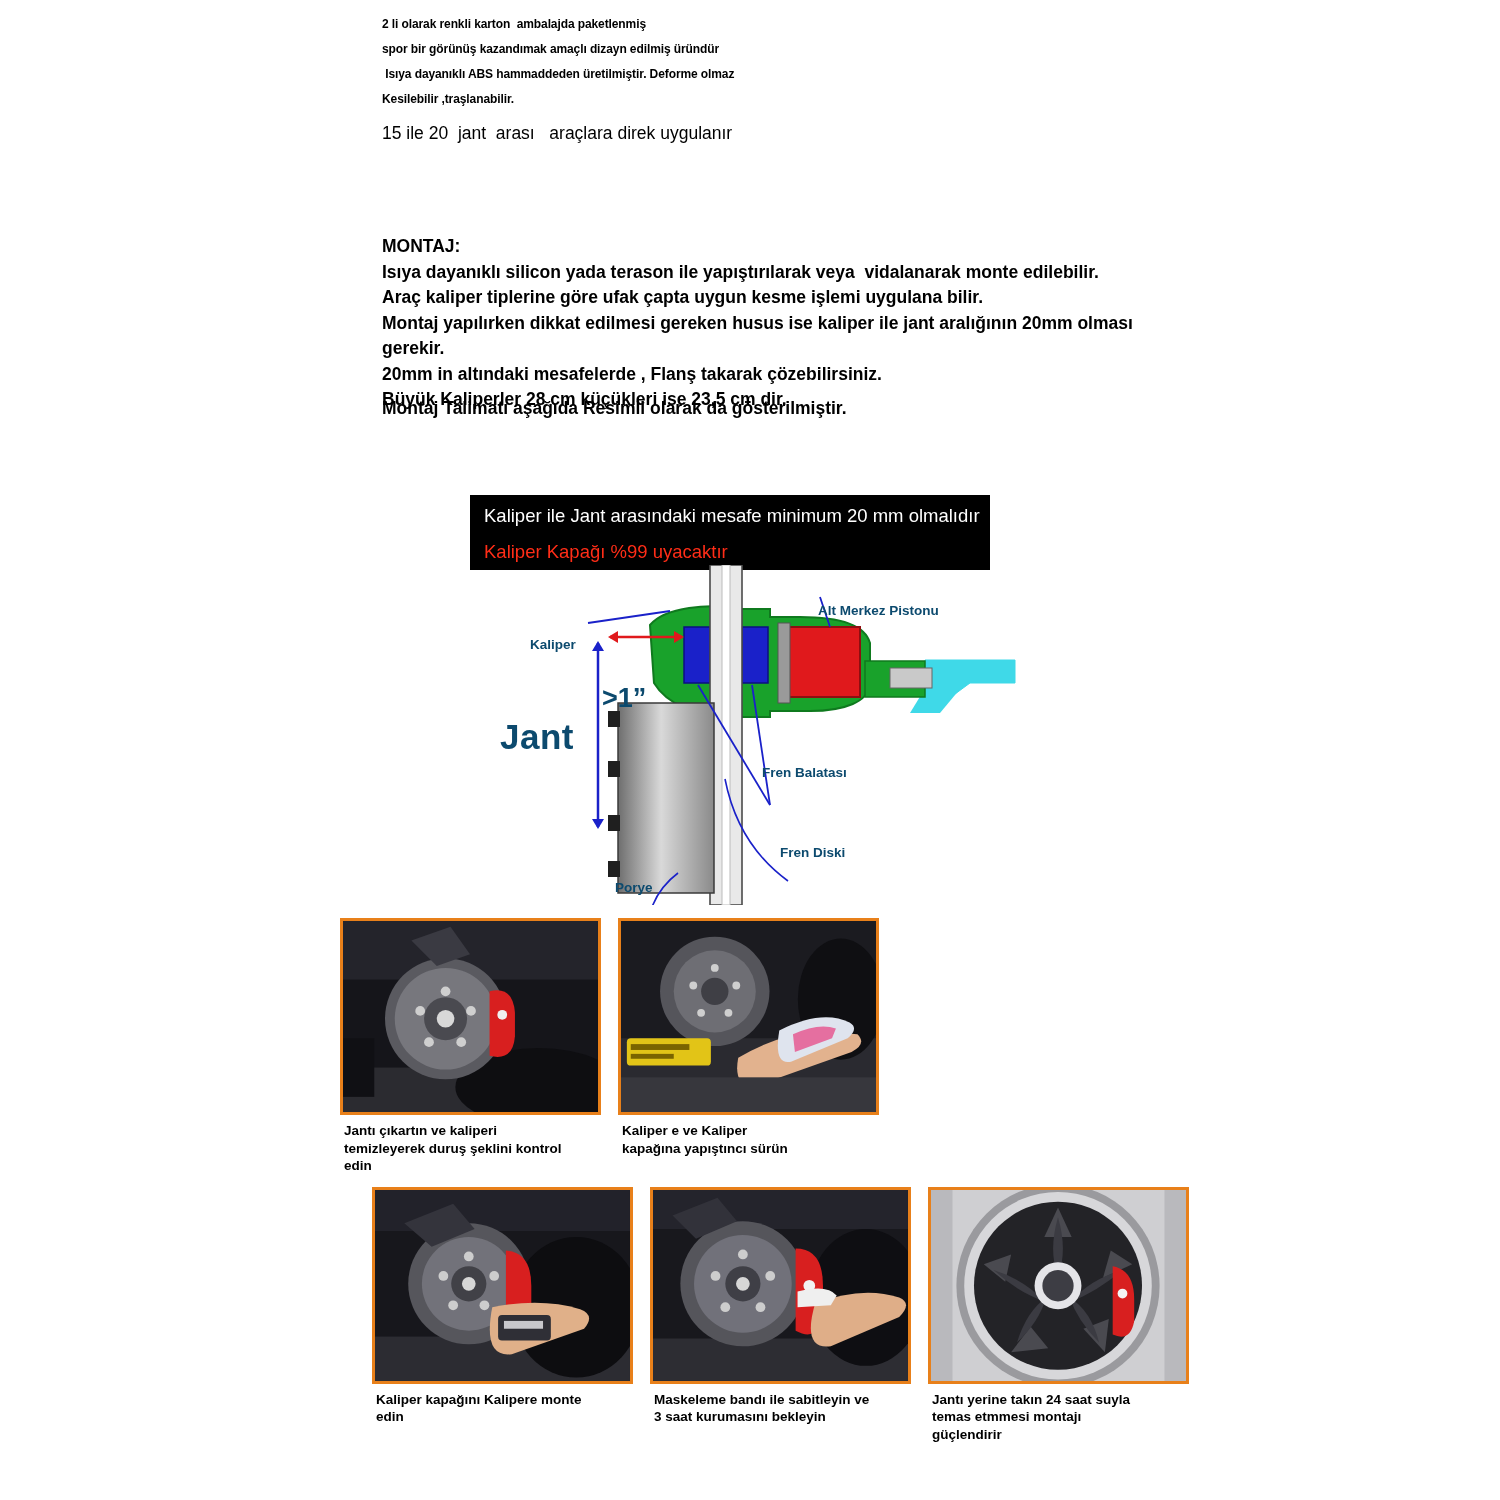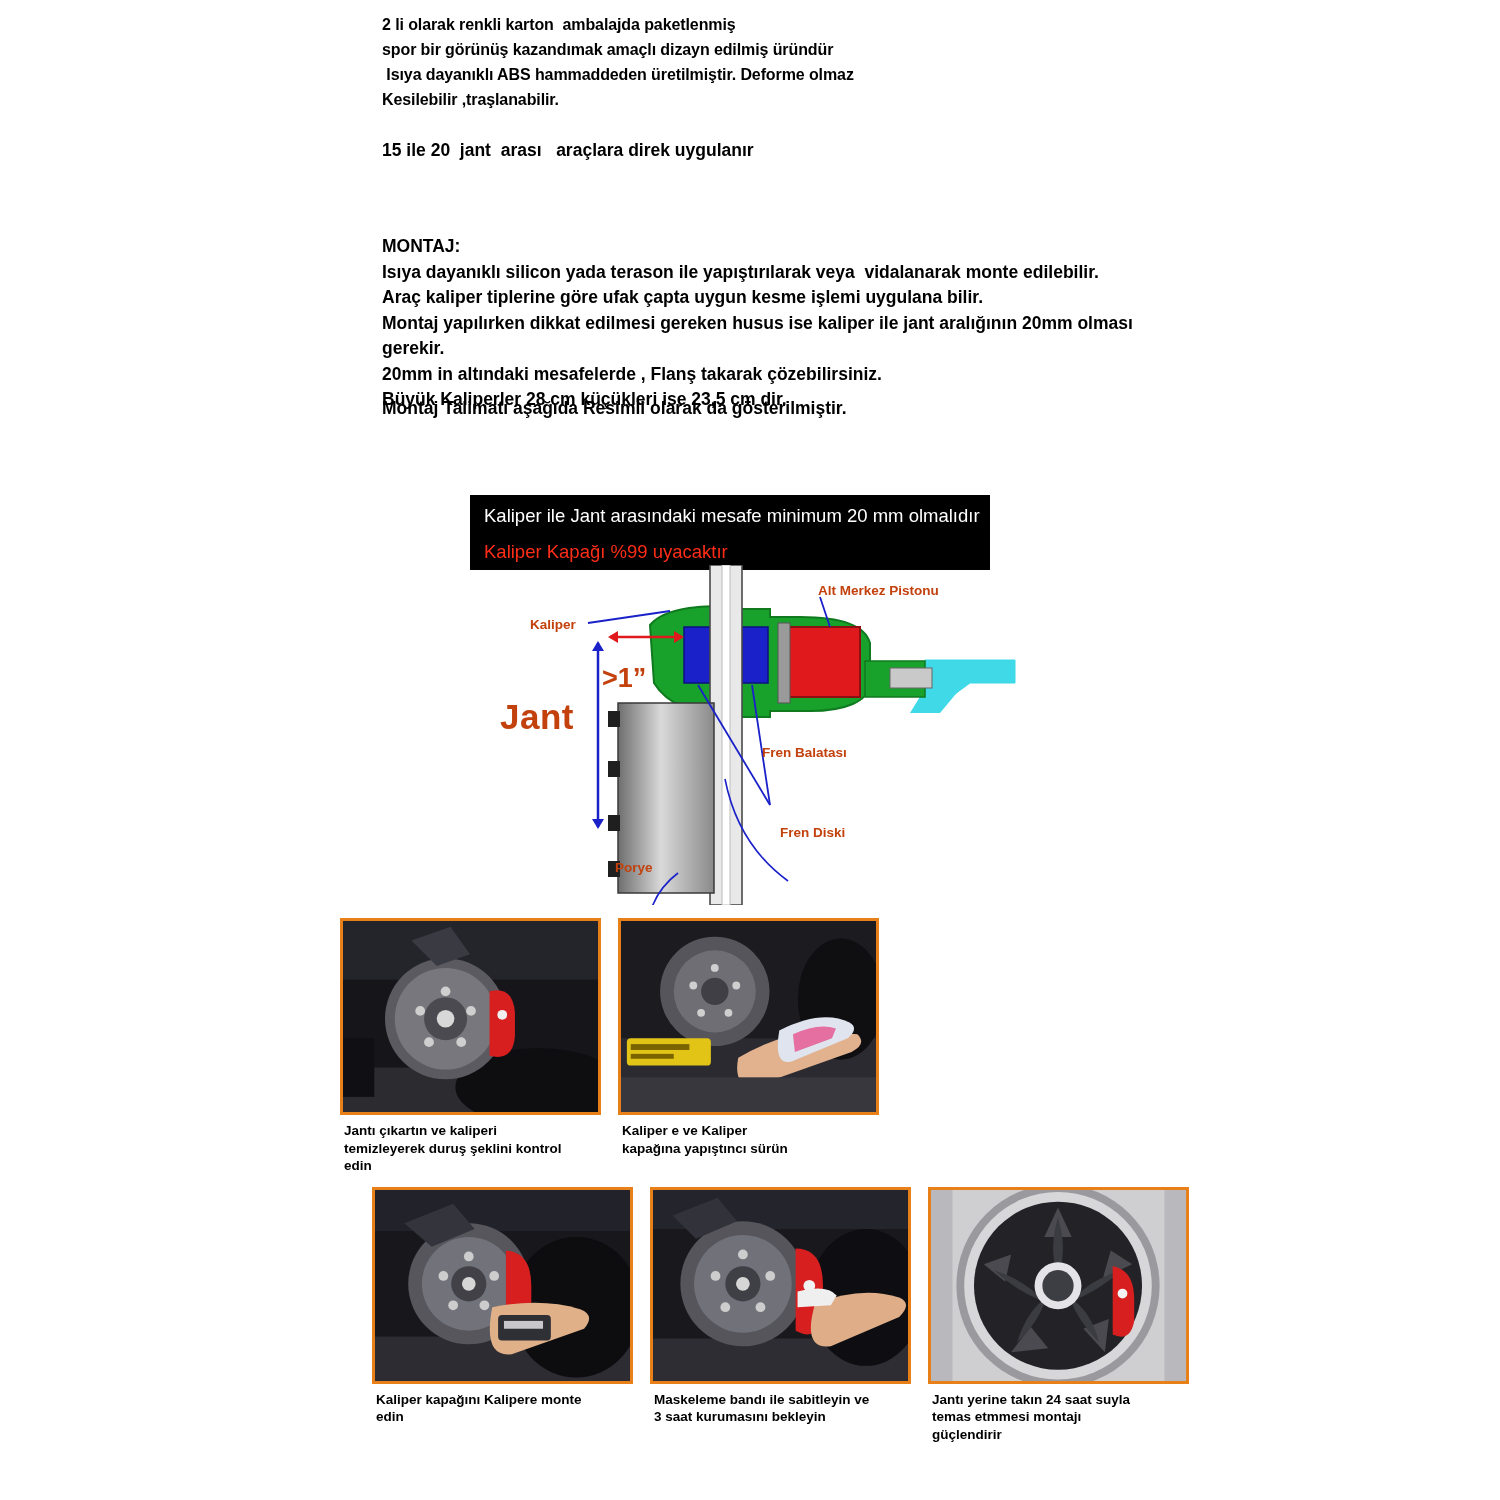--- a/index.html
+++ b/index.html
@@ -20,37 +20,36 @@
     width: 1500px;
     height: 1500px;
   }
 
   
   .intro {
     position: absolute;
     left: 382px;
     top: 12px;
     width: 900px;
-    font-size: 16px;
+    font-size: 12px;
     font-weight: bold;
     line-height: 25px;
     letter-spacing: -0.1px;
   }
   .intro .line { white-space: pre; }
 
   .intro-2 {
     position: absolute;
     left: 382px;
     top: 121px;
     width: 900px;
     font-size: 17.5px;
-    font-weight: bold;
+    font-weight: normal;
     line-height: 25px;
     white-space: pre;
-    margin-top: 17px;
   }
 
   .montaj {
     position: absolute;
     left: 382px;
     top: 234px;
     width: 830px;
     font-size: 17.5px;
     font-weight: bold;
     line-height: 25.5px;
@@ -93,22 +92,23 @@
   .diagram-svg {
     position: absolute;
     left: 0;
     top: 70px;
   }
 
   .lbl {
     position: absolute;
     font-size: 13.5px;
     font-weight: bold;
-    color: #c2410c;
+    color: #0c4a6e;
     white-space: nowrap;
+    margin-top: 20px;
   }
   .lbl-kaliper { left: 60px; top: 122px; }
   .lbl-alt { left: 348px; top: 88px; }
   .lbl-fren-balatasi { left: 292px; top: 250px; }
   .lbl-fren-diski { left: 310px; top: 330px; }
   .lbl-porye { left: 145px; top: 365px; }
   .lbl-jant {
     left: 30px; top: 202px;
     font-size: 35px;
     font-weight: bold;

